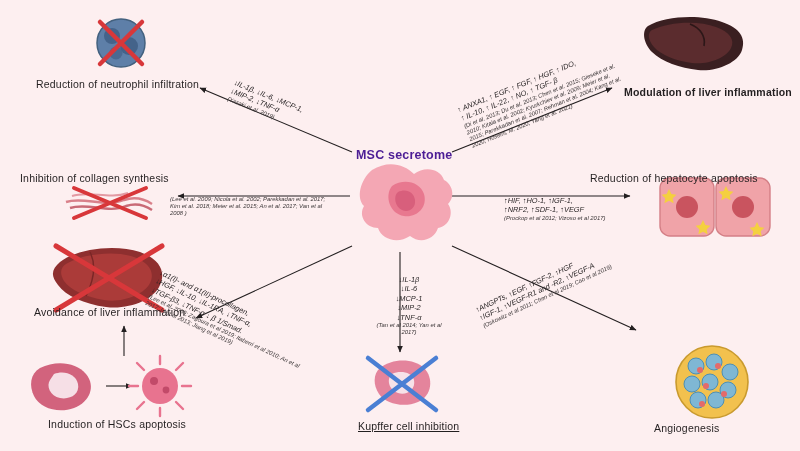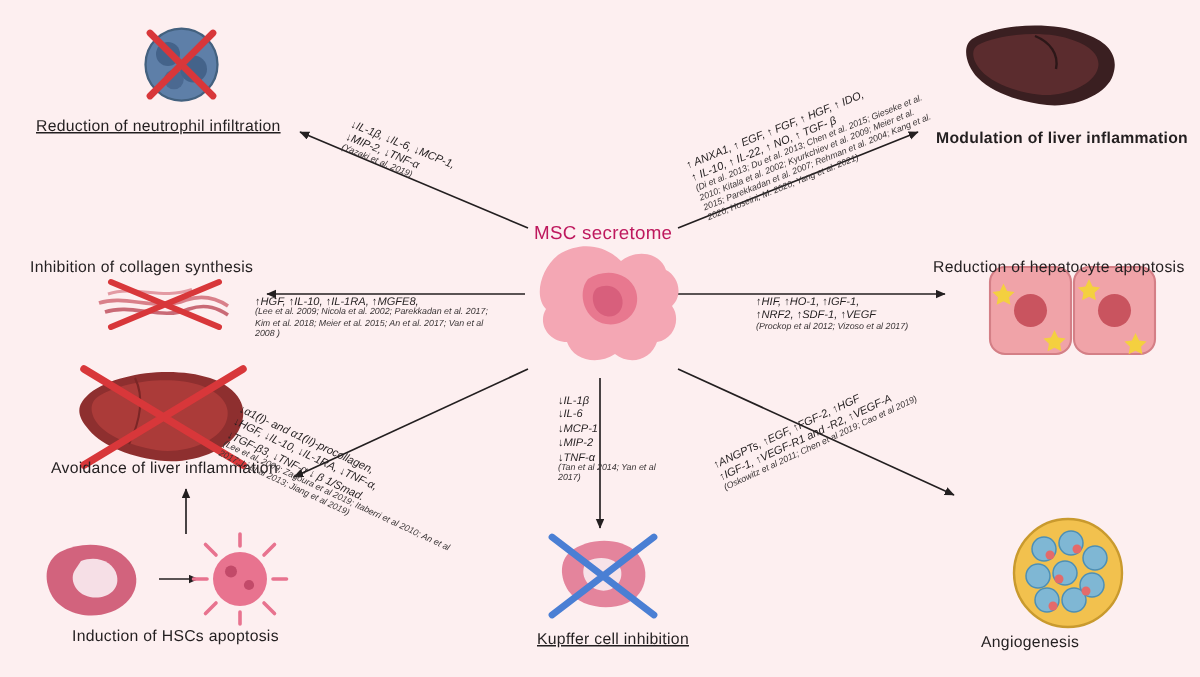--- a/index.html
+++ b/index.html
@@ -23,23 +23,24 @@
   .node {
     position: absolute;
     font-size: 10.5px;
     color: #231f20;
     letter-spacing: 0.2px;
     white-space: nowrap;
   }
   .center-title {
     position: absolute;
     font-size: 12.5px;
-    color: #be185d;
+    color: #4c1d95;
     letter-spacing: 0.2px;
     white-space: nowrap;
+    font-weight: bold;
   }
   .ann {
     position: absolute;
     font-size: 7.4px;
     font-style: italic;
     color: #231f20;
     line-height: 1.28;
     white-space: nowrap;
   }
   .ann .cite {
@@ -176,60 +177,59 @@
 
   <g>
     <path d="M372,170 C388,160 404,164 414,174 C424,166 440,168 444,180 C452,184 456,196 448,204 C454,212 450,226 438,228 C434,240 420,244 410,236 C398,244 382,240 378,228 C366,228 358,216 364,206 C356,198 360,180 372,170 Z" fill="#f4a7b4"></path>
     <path d="M392,186 C404,178 420,182 424,194 C428,208 416,218 404,216 C390,214 384,196 392,186 Z" fill="#e8788f"></path>
     <path d="M398,192 C406,188 414,192 415,200 C416,209 408,213 402,210 C395,207 393,196 398,192 Z" fill="#d85f7c"></path>
   </g>
 </svg>
 
 <div class="center-title" style="left:356px; top:148px;">MSC secretome</div>
 
-<div class="node" style="left:24px; top:78px;text-decoration:underline;">Reduction of neutrophil infiltration</div>
+<div class="node" style="left:36px; top:78px;">Reduction of neutrophil infiltration</div>
 <div class="node" style="left:624px; top:86px;font-weight:bold;">Modulation of liver inflammation</div>
 <div class="node" style="left:20px; top:172px;">Inhibition of collagen synthesis</div>
-<div class="node" style="left:622px; top:172px;">Reduction of hepatocyte apoptosis</div>
+<div class="node" style="left:590px; top:172px;">Reduction of hepatocyte apoptosis</div>
 <div class="node" style="left:34px; top:306px;">Avoidance of liver inflammation</div>
 <div class="node" style="left:48px; top:418px;">Induction of HSCs apoptosis</div>
 <div class="node" style="left:358px; top:420px;text-decoration:underline;">Kupffer cell inhibition</div>
 <div class="node" style="left:654px; top:422px;">Angiogenesis</div>
 
 <div class="ann" style="left:236px; top:78px; transform:rotate(22deg); transform-origin:left top;">
   <span class="ln">↓IL-1β, ↓IL-6, ↓MCP-1,</span>
   <span class="ln">↓MIP-2, ↓TNF-α</span>
   <span class="cite">(Yazaki et al. 2019)</span>
 </div>
 
 <div class="ann" style="left:456px; top:106px; transform:rotate(-22deg); transform-origin:left top;">
   <span class="ln">↑ ANXA1, ↑ EGF, ↑ FGF, ↑ HGF, ↑ IDO,</span>
   <span class="ln">↑ IL-10, ↑ IL-22, ↑ NO, ↑ TGF- β</span>
   <span class="cite" style="white-space:normal; width:170px;">(Di et al. 2013; Du et al. 2013; Chen et al. 2015; Gieseke et al. 2010; Kitala et al. 2002; Kyurkchiev et al. 2009; Meier et al. 2015; Parekkadan et al. 2007; Rehman et al. 2004; Kang et al. 2020; Hoseini, M. 2020; Yang et al. 2021)</span>
 </div>
 
 <div class="ann" style="left:170px; top:196px;">
-  <span class="ln">↑HGF, ↑IL-10, ↑IL-1RA, ↑MGFE8,</span>
   <span class="cite" style="white-space:normal; width:156px;">(Lee et al. 2009; Nicola et al. 2002; Parekkadan et al. 2017; Kim et al. 2018; Meier et al. 2015; An et al. 2017; Van et al 2008 )</span>
 </div>
 
 <div class="ann" style="left:504px; top:196px;">
   <span class="ln">↑HIF, ↑HO-1, ↑IGF-1,</span>
   <span class="ln">↑NRF2, ↑SDF-1, ↑VEGF</span>
   <span class="cite" style="white-space:normal; width:120px;">(Prockop et al 2012; Vizoso et al 2017)</span>
 </div>
 
 <div class="ann" style="left:162px; top:268px; transform:rotate(25deg); transform-origin:left top;">
   <span class="ln">↓α1(I)- and α1(II)-procollagen,</span>
   <span class="ln">↓HGF, ↓IL-10, ↓IL-1RA, ↓TNF-α,</span>
   <span class="ln">↓TGF-β3, ↓TNF-α ↓ β 1/Smad.</span>
   <span class="cite" style="white-space:normal; width:178px;">(Lee et al. 2009; Zagoura et al 2019; Itaberri et al 2010; An et al 2017; Li et al 2013; Jiang et al 2019)</span>
 </div>
 
-<div class="ann" style="left:372px; top:262px;">
+<div class="ann" style="left:372px; top:275px;text-align:center;">
   <span class="ln">↓IL-1β</span>
   <span class="ln">↓IL-6</span>
   <span class="ln">↓MCP-1</span>
   <span class="ln">↓MIP-2</span>
   <span class="ln">↓TNF-α</span>
   <span class="cite" style="white-space:normal; width:74px;">(Tan et al 2014; Yan et al 2017)</span>
 </div>
 
 <div class="ann" style="left:474px; top:306px; transform:rotate(-25deg); transform-origin:left top;">
   <span class="ln">↑ANGPTs, ↑EGF, ↑FGF-2, ↑HGF</span>

